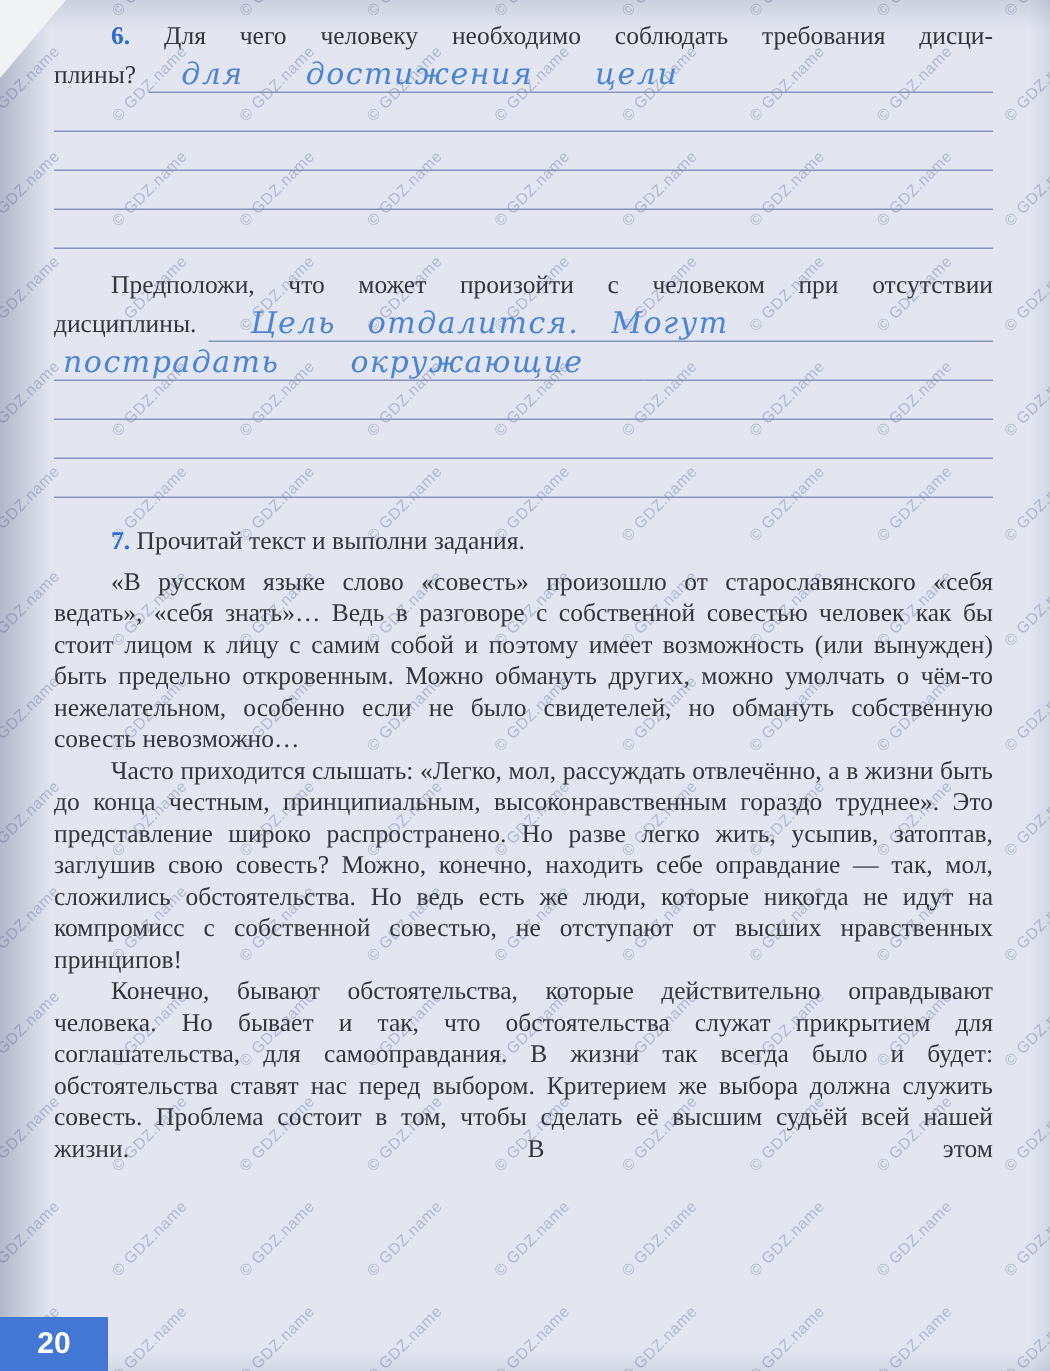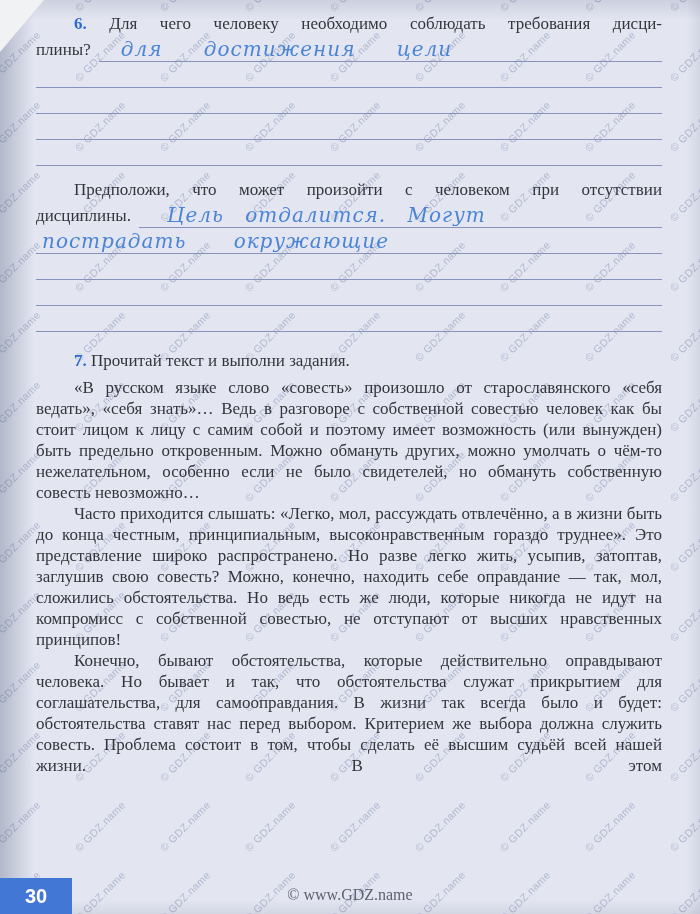--- a/index.html
+++ b/index.html
@@ -266,16 +266,15 @@
       <p class="body-para">Часто приходится слышать: «Легко, мол, рассуждать отвлечённо, а в жизни быть до конца честным, принципиальным, высоконравственным гораздо труднее». Это представление широко распространено. Но разве легко жить, усыпив, затоптав, заглушив свою совесть? Можно, конечно, находить себе оправдание — так, мол, сложились обстоятельства. Но ведь есть же люди, которые никогда не идут на компромисс с собственной совестью, не отступают от высших нравственных принципов!</p>
       <p class="body-para jlast">Конечно, бывают обстоятельства, которые действительно оправдывают человека. Но бывает и так, что обстоятельства служат прикрытием для соглашательства, для самооправдания. В жизни так всегда было и будет: обстоятельства ставят нас перед выбором. Критерием же выбора должна служить совесть. Проблема состоит в том, чтобы сделать её высшим судьёй всей нашей жизни. В этом</p>
     </section>
 
   </div>
 
   <div class="shade"></div>
   <div class="corner"></div>
 
   <div class="page-badge">
-      <span>30</span>
+      <span>20</span>
     </div>
-  <div class="copyright">© www.GDZ.name</div>
 </div>
 
 </body></html>

